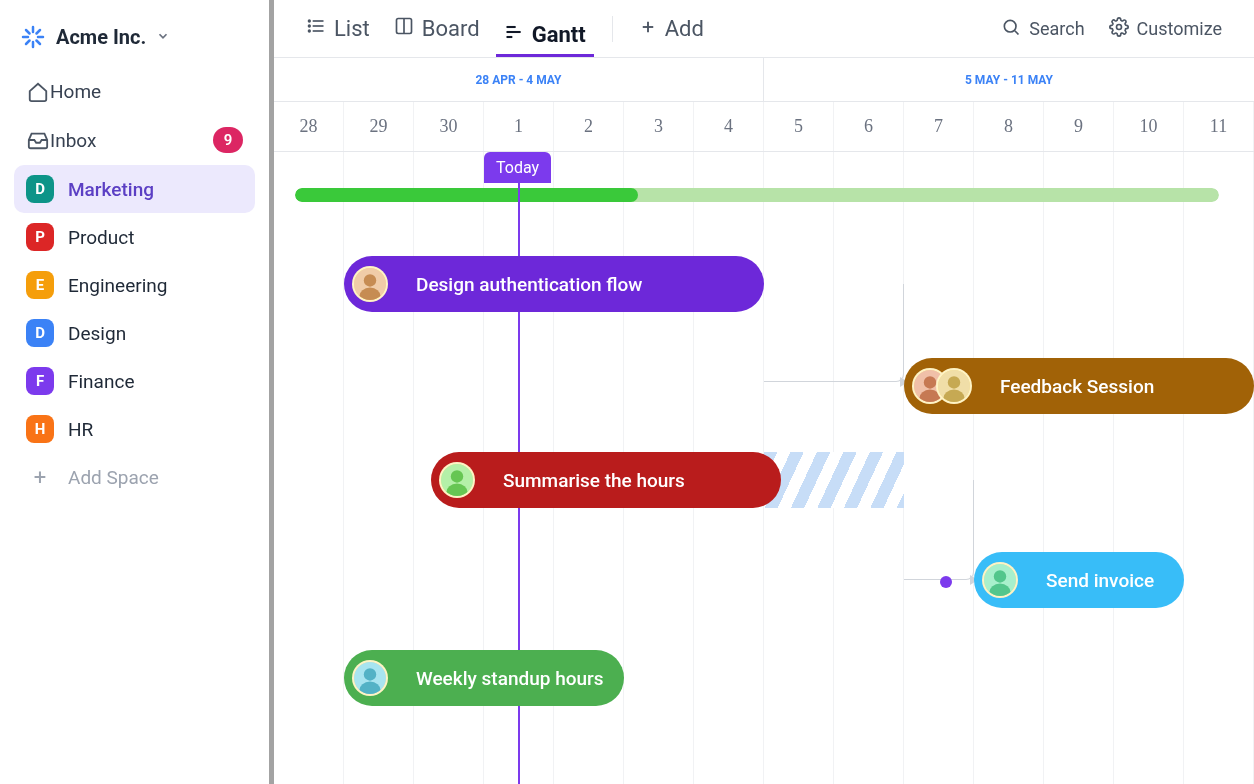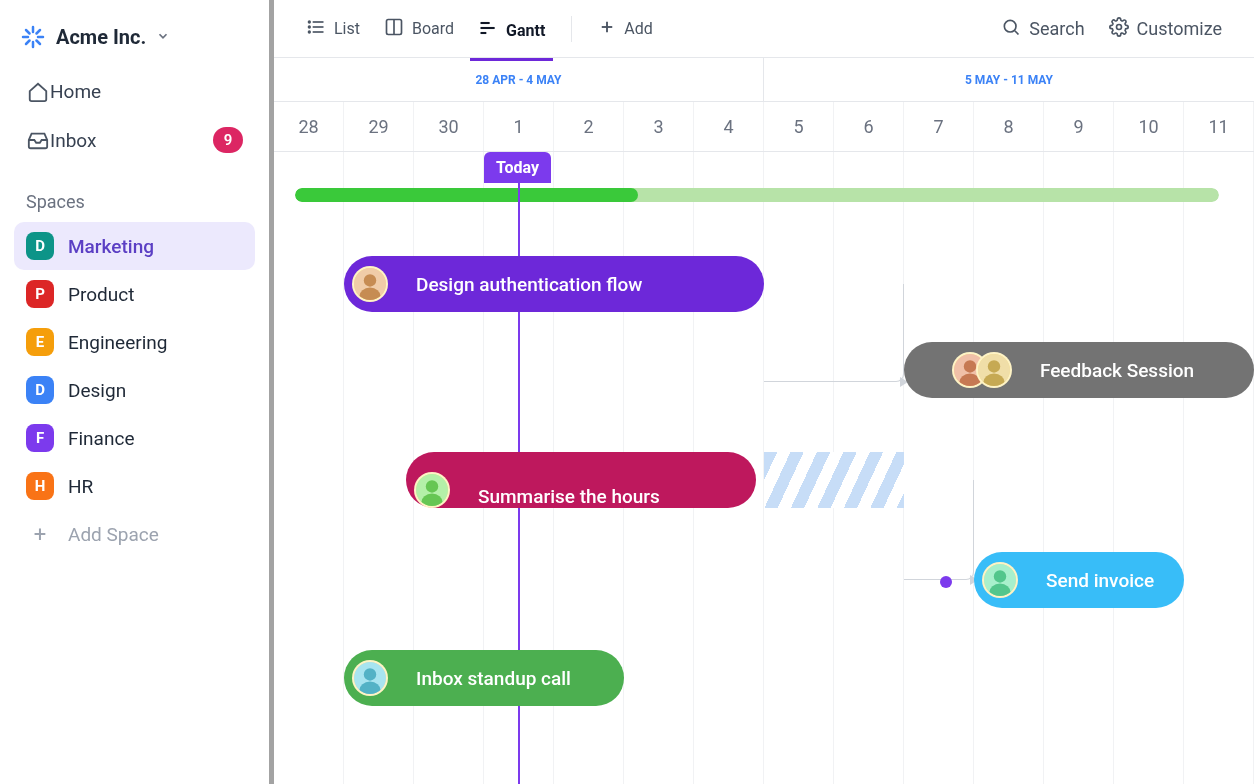--- a/index.html
+++ b/index.html
@@ -21,41 +21,41 @@
 .section-title { color: #6b7280; font-size: 18px; padding: 26px 12px 10px 12px; }
 .space-item { display: flex; align-items: center; gap: 14px; padding: 10px 12px; border-radius: 10px; cursor: pointer; font-size: 19px; }
 .space-item.active { background: #ece9fd; color: #5b3fc4; font-weight: 500; }
 .space-chip { width: 28px; height: 28px; border-radius: 8px; display: flex; align-items: center; justify-content: center; color: #fff; font-weight: 700; font-size: 15px; }
 .add-space { color: #9ca3af; }
 .add-space .space-chip { background: none; color: #9ca3af; border:none; font-size: 22px; font-weight:400;}
 
 
 .main { flex: 1; display: flex; flex-direction: column; }
 .topbar { height: 58px; display: flex; align-items: center; padding: 0 24px; border-bottom: 1px solid #e5e7eb; gap: 8px; }
-.view-btn { display: flex; align-items: center; gap: 8px; padding: 8px 8px; cursor: pointer; color: #4b5563; font-size: 16px; }
-.view-btn.active { color: #111827; font-weight: 700; border-bottom: 3px solid #6d28d9; padding-bottom: 16px; margin-bottom: -14px; }
+.view-btn { display: flex; align-items: center; gap: 8px; padding: 8px 8px; cursor: pointer; color: #4b5563; font-size: 22px; }
+.view-btn.active { color: #111827; font-weight: 700; border-bottom: 3px solid #6d28d9; padding-bottom: 7px; margin-bottom: -14px; }
 .vdivider { width: 1px; height: 26px; background: #e5e7eb; margin: 0 10px; }
 .topbar .spacer { flex: 1; }
 .tool-btn { display: flex; align-items: center; gap: 8px; color: #4b5563; font-size: 18px; cursor: pointer; padding: 6px 8px; }
 
 
 .timeline { position: relative; overflow: hidden; flex: 1; }
 .weeks { display: flex; border-bottom: 1px solid #e5e7eb; height: 44px; }
 .week { text-align: center; font-size: 12px; font-weight: 700; color: #3b82f6; display: flex; align-items: center; justify-content: center; }
 .week.a { width: 490px; border-right: 1px solid #e5e7eb; }
 .week.b { flex: 1; }
 
-.days-row { display: flex; height: 50px; border-bottom: 1px solid #e5e7eb; position: relative; }
+.days-row { display: flex; height: 50px; border-bottom: 1px solid #e5e7eb; position: relative; font-family: Liberation Serif, serif; }
 .day-cell { width: 70px; display: flex; align-items: center; justify-content: center; color: #6b7280; font-size: 18px; border-right: 1px solid #f1f2f4; }
 
 .grid-bg { position: absolute; top: 94px; left: 0; right: 0; bottom: 0; display: flex; }
 .grid-col { width: 70px; border-right: 1px solid #f1f2f4; }
 
 .today-marker { position: absolute; top: 94px; bottom: 0; width: 2px; background: #7c3aed; z-index: 3; }
-.today-pill { position: absolute; top: 0; left: -34px; background: #7c3aed; color: #fff; font-size: 16px; font-weight: 700; padding: 6px 12px; border-radius: 6px 6px 0 0; }
+.today-pill { position: absolute; top: 0; left: -34px; background: #7c3aed; color: #fff; font-size: 16px; font-weight: 400; padding: 6px 12px; border-radius: 6px 6px 0 0; }
 
 .progress-bar { position: absolute; top: 130px; height: 14px; border-radius: 999px; overflow: hidden; z-index: 2; }
 .progress-bg { position: absolute; inset: 0; background: #b7e3a8; border-radius: 999px; }
 .progress-fill { position: absolute; left: 0; top: 0; bottom: 0; background: #3ac93a; border-radius: 999px; }
 
 .task { position: absolute; height: 56px; border-radius: 999px; display: flex; align-items: center; gap: 28px; padding: 0 20px 0 8px; color: #fff; font-size: 19px; font-weight: 500; cursor: pointer; z-index: 4; }
 .avatar { width: 36px; height: 36px; border-radius: 50%; background: #fde68a; display: flex; align-items: center; justify-content: center; font-size: 18px; overflow: hidden; border: 2px solid rgba(255,255,255,0.5); }
 .avatar svg { width: 100%; height: 100%; }
 .avatar-stack { display: flex; }
 .avatar-stack .avatar:nth-child(2) { margin-left: -12px; }
@@ -107,21 +107,20 @@
       <span class="icon">
         <svg width="22" height="22" viewBox="0 0 24 24" fill="none" stroke="currentColor" stroke-width="2">
             <path d="M22 12h-6l-2 3h-4l-2-3H2"></path>
             <path d="M5 5h14l3 7v7a2 2 0 0 1-2 2H4a2 2 0 0 1-2-2v-7z"></path>
           </svg>
       </span>
       <span>Inbox</span>
       <span class="badge">9</span>
     </div>
 
-    <div class="section-title">Spaces</div>
     <div id="spaces-list">
         <div class="space-item active">
           <span class="space-chip" style="background:#0d9488">D</span>
           <span>Marketing</span>
         </div>
         <div class="space-item">
           <span class="space-chip" style="background:#dc2626">P</span>
           <span>Product</span>
         </div>
         <div class="space-item">
@@ -257,40 +256,40 @@
           <div class="task" style="background: rgb(109, 40, 217); left: 70px; width: 420px; top: 198px;">
             <span class="avatar">
               <svg viewBox="0 0 36 36">
                 <rect width="36" height="36" fill="hsl(30,70%,80%)"></rect>
                 <circle cx="18" cy="14" r="7" fill="hsl(30,50%,55%)"></circle>
                 <ellipse cx="18" cy="32" rx="12" ry="10" fill="hsl(30,50%,55%)"></ellipse>
               </svg>
             </span>
             <span>Design authentication flow</span>
           </div>
-          <div class="task" style="background: #737373; left: 630px; width: 350px; top: 284px; justify-content: center;">
+          <div class="task" style="background: #a16207; left: 630px; width: 350px; top: 300px;">
             <span class="avatar-stack">
               <span class="avatar">
                 <svg viewBox="0 0 36 36">
                   <rect width="36" height="36" fill="hsl(20,70%,80%)"></rect>
                   <circle cx="18" cy="14" r="7" fill="hsl(20,50%,55%)"></circle>
                   <ellipse cx="18" cy="32" rx="12" ry="10" fill="hsl(20,50%,55%)"></ellipse>
                 </svg>
               </span>
               <span class="avatar">
                 <svg viewBox="0 0 36 36">
                   <rect width="36" height="36" fill="hsl(45,70%,80%)"></rect>
                   <circle cx="18" cy="14" r="7" fill="hsl(45,50%,55%)"></circle>
                   <ellipse cx="18" cy="32" rx="12" ry="10" fill="hsl(45,50%,55%)"></ellipse>
                 </svg>
               </span>
             </span>
             <span>Feedback Session</span>
           </div>
-          <div class="task" style="background: #be185d; left: 132px; width: 350px; top: 394px; align-items: flex-end;">
+          <div class="task" style="background: #b91c1c; left: 157px; width: 350px; top: 394px;">
             <span class="avatar">
               <svg viewBox="0 0 36 36">
                 <rect width="36" height="36" fill="hsl(110,70%,80%)"></rect>
                 <circle cx="18" cy="14" r="7" fill="hsl(110,50%,55%)"></circle>
                 <ellipse cx="18" cy="32" rx="12" ry="10" fill="hsl(110,50%,55%)"></ellipse>
               </svg>
             </span>
             <span>Summarise the hours</span>
           </div>
           <div class="task" style="background: rgb(56, 189, 248); left: 700px; width: 210px; top: 494px;">
@@ -304,18 +303,18 @@
             <span>Send invoice</span>
           </div>
           <div class="task" style="background: rgb(76, 175, 80); left: 70px; width: 280px; top: 592px;">
             <span class="avatar">
               <svg viewBox="0 0 36 36">
                 <rect width="36" height="36" fill="hsl(190,70%,80%)"></rect>
                 <circle cx="18" cy="14" r="7" fill="hsl(190,50%,55%)"></circle>
                 <ellipse cx="18" cy="32" rx="12" ry="10" fill="hsl(190,50%,55%)"></ellipse>
               </svg>
             </span>
-            <span>Inbox standup call</span>
+            <span>Weekly standup hours</span>
           </div>
         </div>
     </div>
   </main>
 </div>
 
 </body></html>

